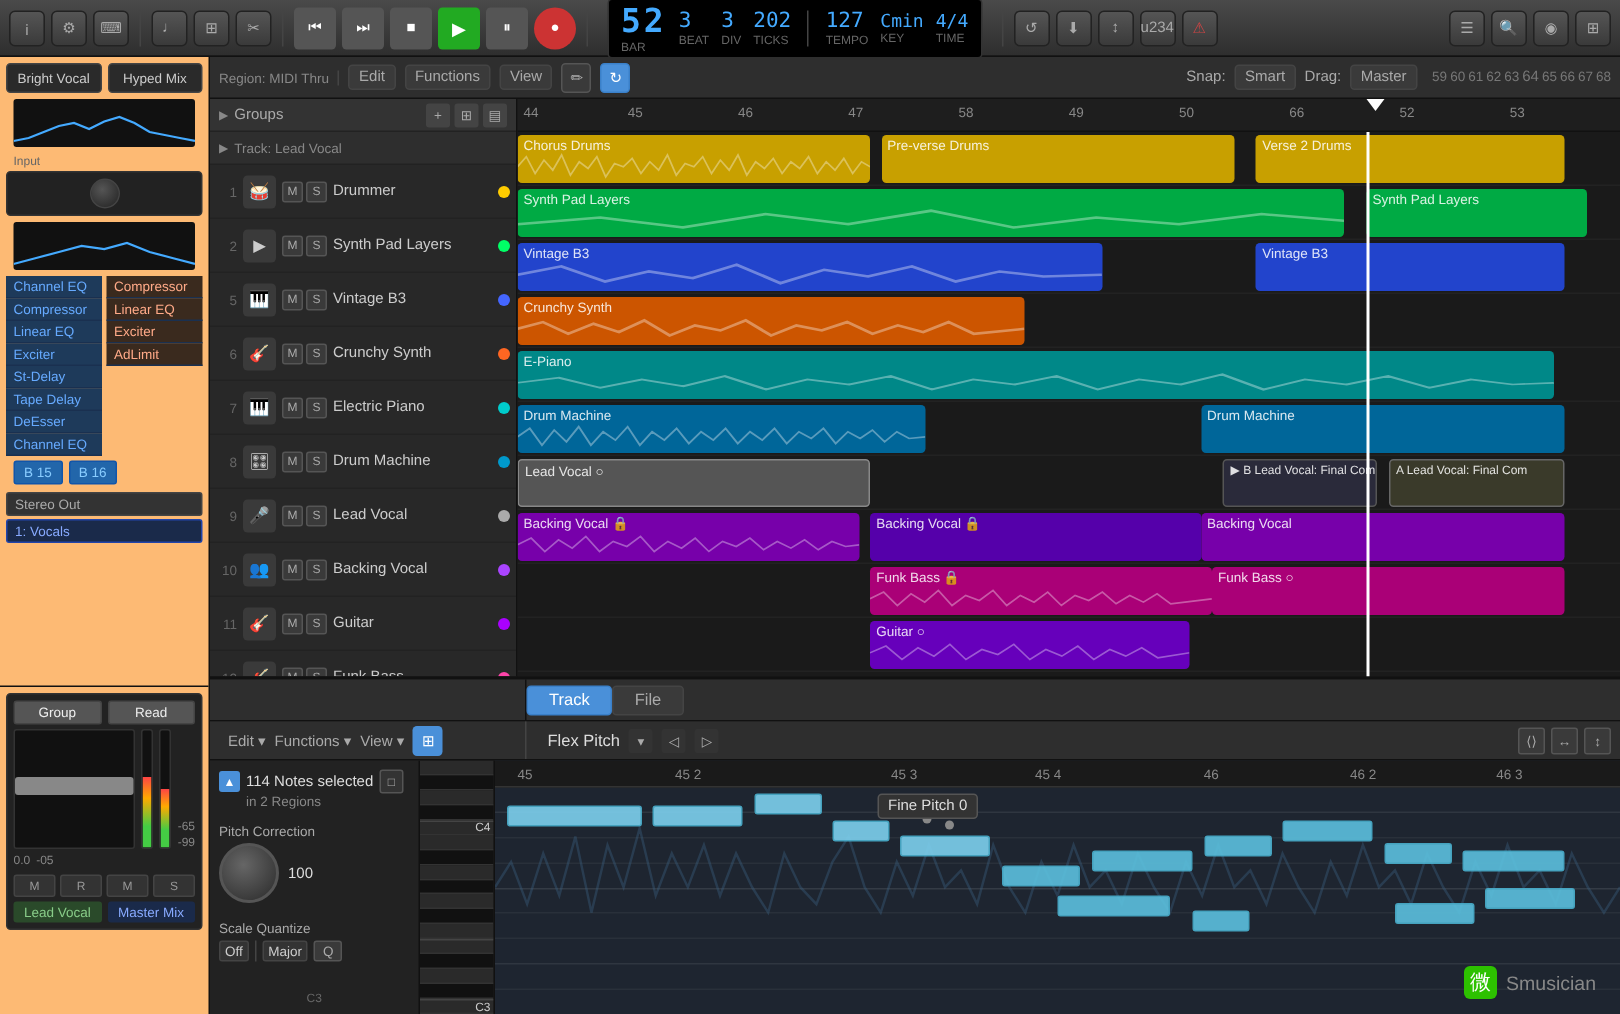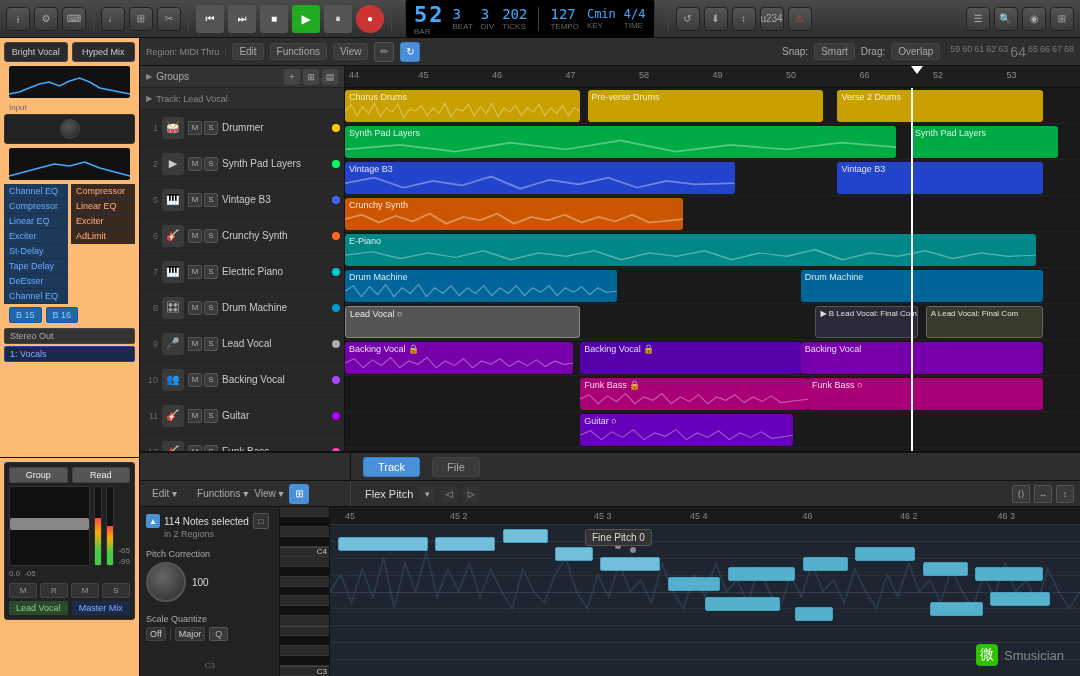--- a/index.html
+++ b/index.html
@@ -735,30 +735,30 @@
       <div style="font-size:9px;color:#888;padding-right:6px;border-right:1px solid #444;">Region: MIDI Thru</div>
       <div class="arrange-btn">Edit</div>
       <div class="arrange-btn">Functions</div>
       <div class="arrange-btn">View</div>
       <div style="width:20px;height:20px;background:#3a3a3a;border:1px solid #555;border-radius:3px;display:flex;align-items:center;justify-content:center;font-size:10px;color:#aaa;">✏</div>
       <div style="width:20px;height:20px;background:#4a90d9;border:1px solid #3a80c9;border-radius:3px;display:flex;align-items:center;justify-content:center;font-size:10px;color:#fff;">↻</div>
       <div class="snap-area">
         <span>Snap:</span>
         <div class="arrange-btn">Smart</div>
         <span>Drag:</span>
-        <div class="arrange-btn">Overlap</div>
+        <div class="arrange-btn">Master</div>
       </div>
 
       <div style="display:flex;gap:2px;margin-left:4px;">
         <span style="font-size:9px;color:#777;">59</span>
         <span style="font-size:9px;color:#777;">60</span>
         <span style="font-size:9px;color:#777;">61</span>
         <span style="font-size:9px;color:#777;">62</span>
         <span style="font-size:9px;color:#777;">63</span>
-        <span style="font-size:14px;color:#777;">64</span>
+        <span style="font-size:10px;color:#777;">64</span>
         <span style="font-size:9px;color:#777;">65</span>
         <span style="font-size:9px;color:#777;">66</span>
         <span style="font-size:9px;color:#777;">67</span>
         <span style="font-size:9px;color:#777;">68</span>
       </div>
     </div>
 
     <div id="tracks-upper">
 
       <div id="track-headers">
@@ -1020,32 +1020,32 @@
                 </svg>
             </div>
           </div>
 
         </div>
       </div>
     </div>
 
     <div id="flex-pitch-section">
 
-      <div style="height:28px;background:#2e2e2e;border-bottom:1px solid #111;display:flex;align-items:center;padding:0 6px;gap:12px;">
+      <div style="height:28px;background:#2e2e2e;border-bottom:1px solid #111;display:flex;align-items:center;padding:0 6px;gap:0;">
         <div style="width:205px;border-right:1px solid #111;height:100%;display:flex;align-items:center;justify-content:center;gap:4px;">
           
         </div>
         <div class="flex-tab active">Track</div>
         <div class="flex-tab">File</div>
       </div>
 
       <div id="flex-editor-toolbar">
         <div style="width:205px;border-right:1px solid #444;height:100%;display:flex;align-items:center;padding:0 6px;flex-shrink:0;">
           <span style="font-size:10px;color:#aaa;">Edit ▾</span>
-          <span style="margin-left:20px;font-size:10px;color:#aaa;">Functions ▾</span>
+          <span style="margin-left:6px;font-size:10px;color:#aaa;">Functions ▾</span>
           <span style="margin-left:6px;font-size:10px;color:#aaa;">View ▾</span>
           <div style="margin-left:6px;width:20px;height:20px;background:#4a90d9;border-radius:3px;display:flex;align-items:center;justify-content:center;font-size:10px;color:#fff;">⊞</div>
         </div>
         <div style="display:flex;align-items:center;gap:6px;padding-left:8px;">
           <span style="font-size:11px;color:#ddd;">Flex Pitch</span>
           <div style="width:16px;height:16px;background:#333;border-radius:2px;display:flex;align-items:center;justify-content:center;font-size:9px;color:#aaa;">▾</div>
           <div style="width:16px;height:16px;background:#333;border-radius:2px;display:flex;align-items:center;justify-content:center;font-size:9px;color:#aaa;">◁</div>
           <div style="width:16px;height:16px;background:#333;border-radius:2px;display:flex;align-items:center;justify-content:center;font-size:9px;color:#aaa;">▷</div>
         </div>
         <div style="margin-left:auto;display:flex;gap:4px;">

